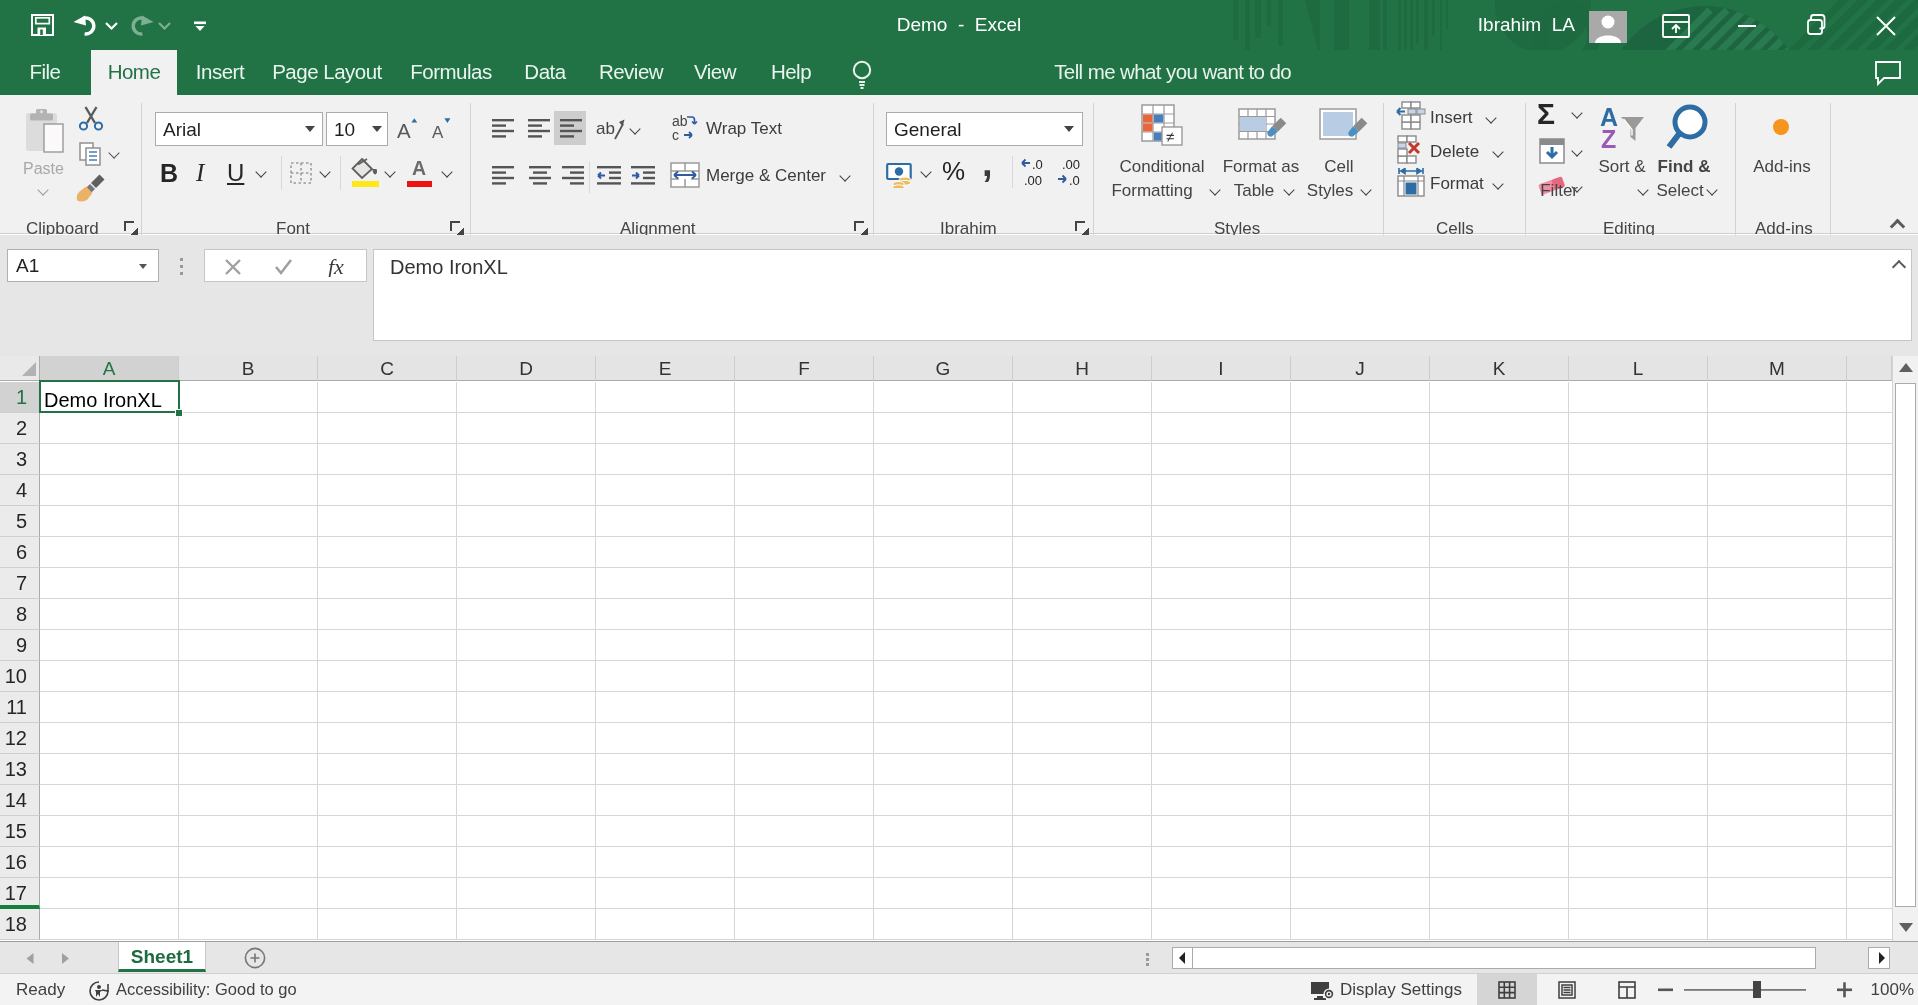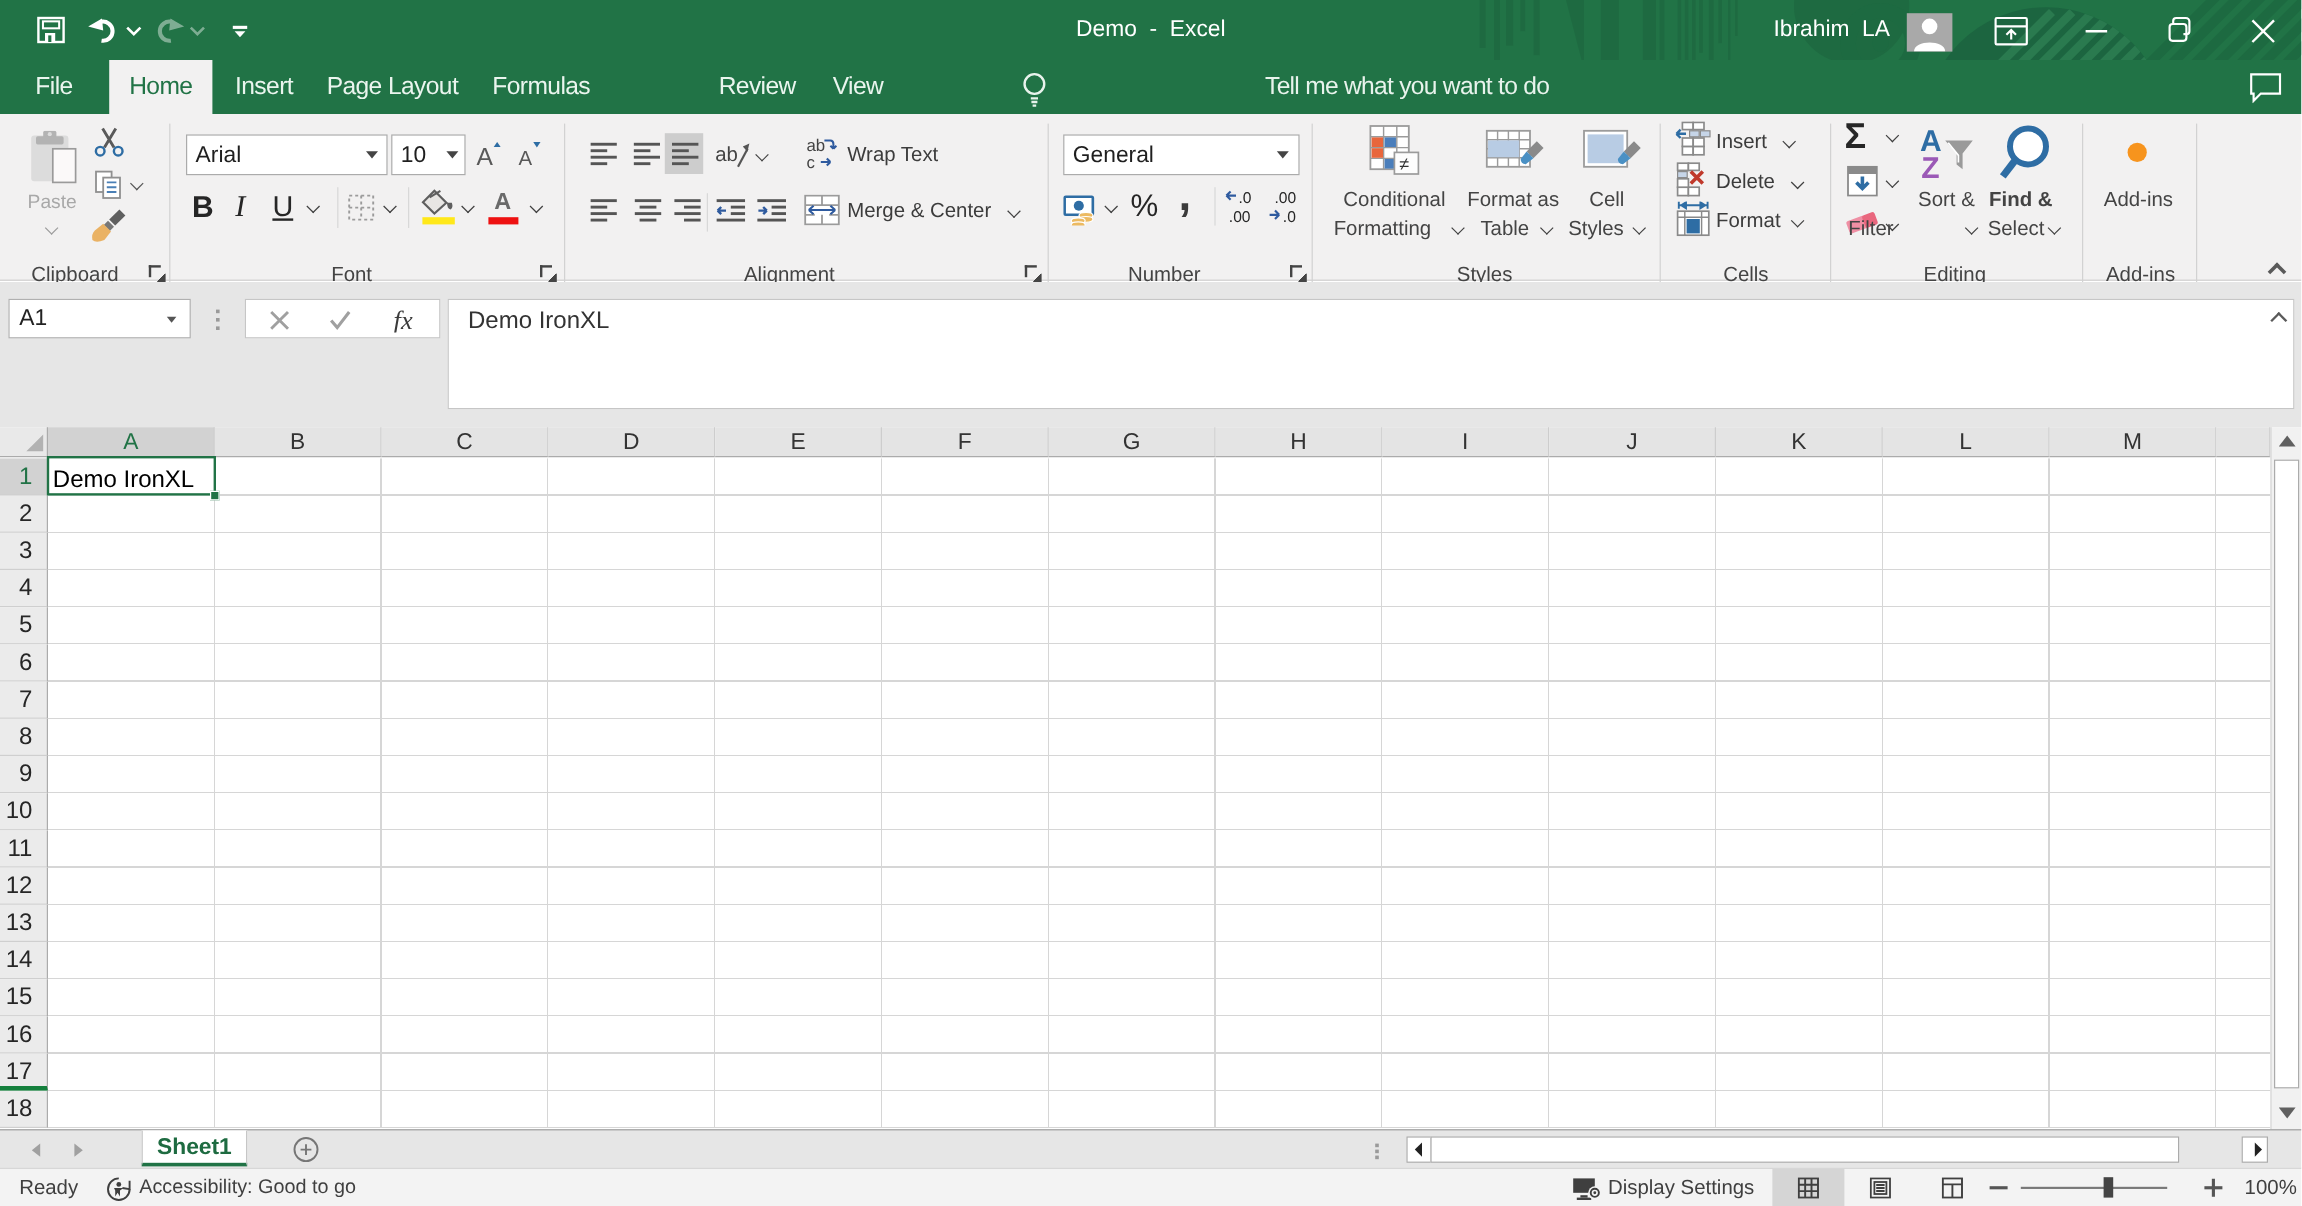--- a/index.html
+++ b/index.html
@@ -105,22 +105,24 @@
 </g>
       </svg>
 </div>
 <div class="abs" style="left:0;top:50px;width:1918px;height:45px;background:#217346;">
 <div class="abs" style="left:91px;top:0;width:86px;height:45px;background:#f2f1f1;"></div>
 <div class="abs" style="left:-55px;top:0;width:200px;height:45px;line-height:44px;text-align:center;color:#eaf5ee;font-size:20.5px;letter-spacing:-0.5px;">File</div>
 <div class="abs" style="left:34px;top:0;width:200px;height:45px;line-height:44px;text-align:center;color:#217346;font-size:20.5px;letter-spacing:-0.5px;">Home</div>
 <div class="abs" style="left:120px;top:0;width:200px;height:45px;line-height:44px;text-align:center;color:#eaf5ee;font-size:20.5px;letter-spacing:-0.5px;">Insert</div>
 <div class="abs" style="left:227px;top:0;width:200px;height:45px;line-height:44px;text-align:center;color:#eaf5ee;font-size:20.5px;letter-spacing:-0.5px;">Page Layout</div>
 <div class="abs" style="left:351px;top:0;width:200px;height:45px;line-height:44px;text-align:center;color:#eaf5ee;font-size:20.5px;letter-spacing:-0.5px;">Formulas</div>
+<div class="abs" style="left:445px;top:0;width:200px;height:45px;line-height:44px;text-align:center;color:#eaf5ee;font-size:20.5px;letter-spacing:-0.5px;">Data</div>
 <div class="abs" style="left:531px;top:0;width:200px;height:45px;line-height:44px;text-align:center;color:#eaf5ee;font-size:20.5px;letter-spacing:-0.5px;">Review</div>
 <div class="abs" style="left:615px;top:0;width:200px;height:45px;line-height:44px;text-align:center;color:#eaf5ee;font-size:20.5px;letter-spacing:-0.5px;">View</div>
+<div class="abs" style="left:691px;top:0;width:200px;height:45px;line-height:44px;text-align:center;color:#eaf5ee;font-size:20.5px;letter-spacing:-0.5px;">Help</div>
 <svg class="abs" style="left:849px;top:10px;" width="26" height="30" viewBox="0 0 26 30">
 <g fill="none" stroke="#e8f3ec" stroke-width="2">
 <circle cx="13" cy="10" r="8.2"></circle>
 <path d="M10 22 h6 M10.5 25 h5 M11.5 28 h3"></path>
 </g>
       </svg>
 <div class="abs" style="left:891px;top:0;width:400px;height:45px;line-height:44px;color:#e8f3ec;font-size:20.5px;letter-spacing:-0.6px;text-align:right;">Tell me what you want to do</div>
 <svg class="abs" style="left:1874px;top:10px;" width="28" height="26" viewBox="0 0 28 26">
 <path d="M2 2 h24 v16 h-16 l-6 6 v-6 h-2 z" fill="none" stroke="#fff" stroke-width="1.8"></path>
       </svg>
@@ -305,21 +307,21 @@
 <svg class="abs" style="left:1020px;top:62px;" width="32" height="32" viewBox="0 0 32 32">
 <path d="M10 6 l-8 0 m0 0 l3.5 -3.5 m-3.5 3.5 l3.5 3.5" stroke="#2f5b9f" stroke-width="1.8" fill="none"></path>
 <text x="12" y="12" font-size="13" fill="#262626" font-family="Liberation Sans">.0</text>
 <text x="4" y="28" font-size="13" fill="#262626" font-family="Liberation Sans">.00</text>
 </svg>
 <svg class="abs" style="left:1056px;top:62px;" width="32" height="32" viewBox="0 0 32 32">
 <text x="6" y="12" font-size="13" fill="#262626" font-family="Liberation Sans">.00</text>
 <path d="M2 22 l8 0 m0 0 l-3.5 -3.5 m3.5 3.5 l-3.5 3.5" stroke="#2f5b9f" stroke-width="1.8" fill="none"></path>
 <text x="13" y="28" font-size="13" fill="#262626" font-family="Liberation Sans">.0</text>
 </svg>
-<div class="glbl" style="left:940px;top:124px;">Number</div>
+<div class="glbl" style="left:940px;top:124px;">Ibrahim</div>
 <div class="launch" style="left:1075px;top:126px;"></div>
 <svg class="abs" style="left:1140px;top:8px;" width="46" height="46" viewBox="0 0 46 46">
 <rect x="2" y="2" width="32" height="36" fill="#fff" stroke="#9b9b9b" stroke-width="1.5"></rect>
 <path d="M2 11 h32 M2 20 h32 M2 29 h32 M13 2 v36 M24 2 v36" stroke="#9b9b9b" stroke-width="1.2"></path>
 <rect x="3" y="11.5" width="9.5" height="8" fill="#e8663c"></rect>
         <rect x="3" y="20.5" width="9.5" height="8" fill="#e8663c"></rect>
 <rect x="13.8" y="11.5" width="9.5" height="8" fill="#4a7ebb"></rect>
         <rect x="13.8" y="29.5" width="9.5" height="8" fill="#4a7ebb"></rect>
 <rect x="22" y="24" width="20" height="18" fill="#fdfdfd" stroke="#9b9b9b" stroke-width="1.4"></rect>
 <text x="26" y="39" font-size="15" fill="#333" font-family="Liberation Sans">≠</text>

